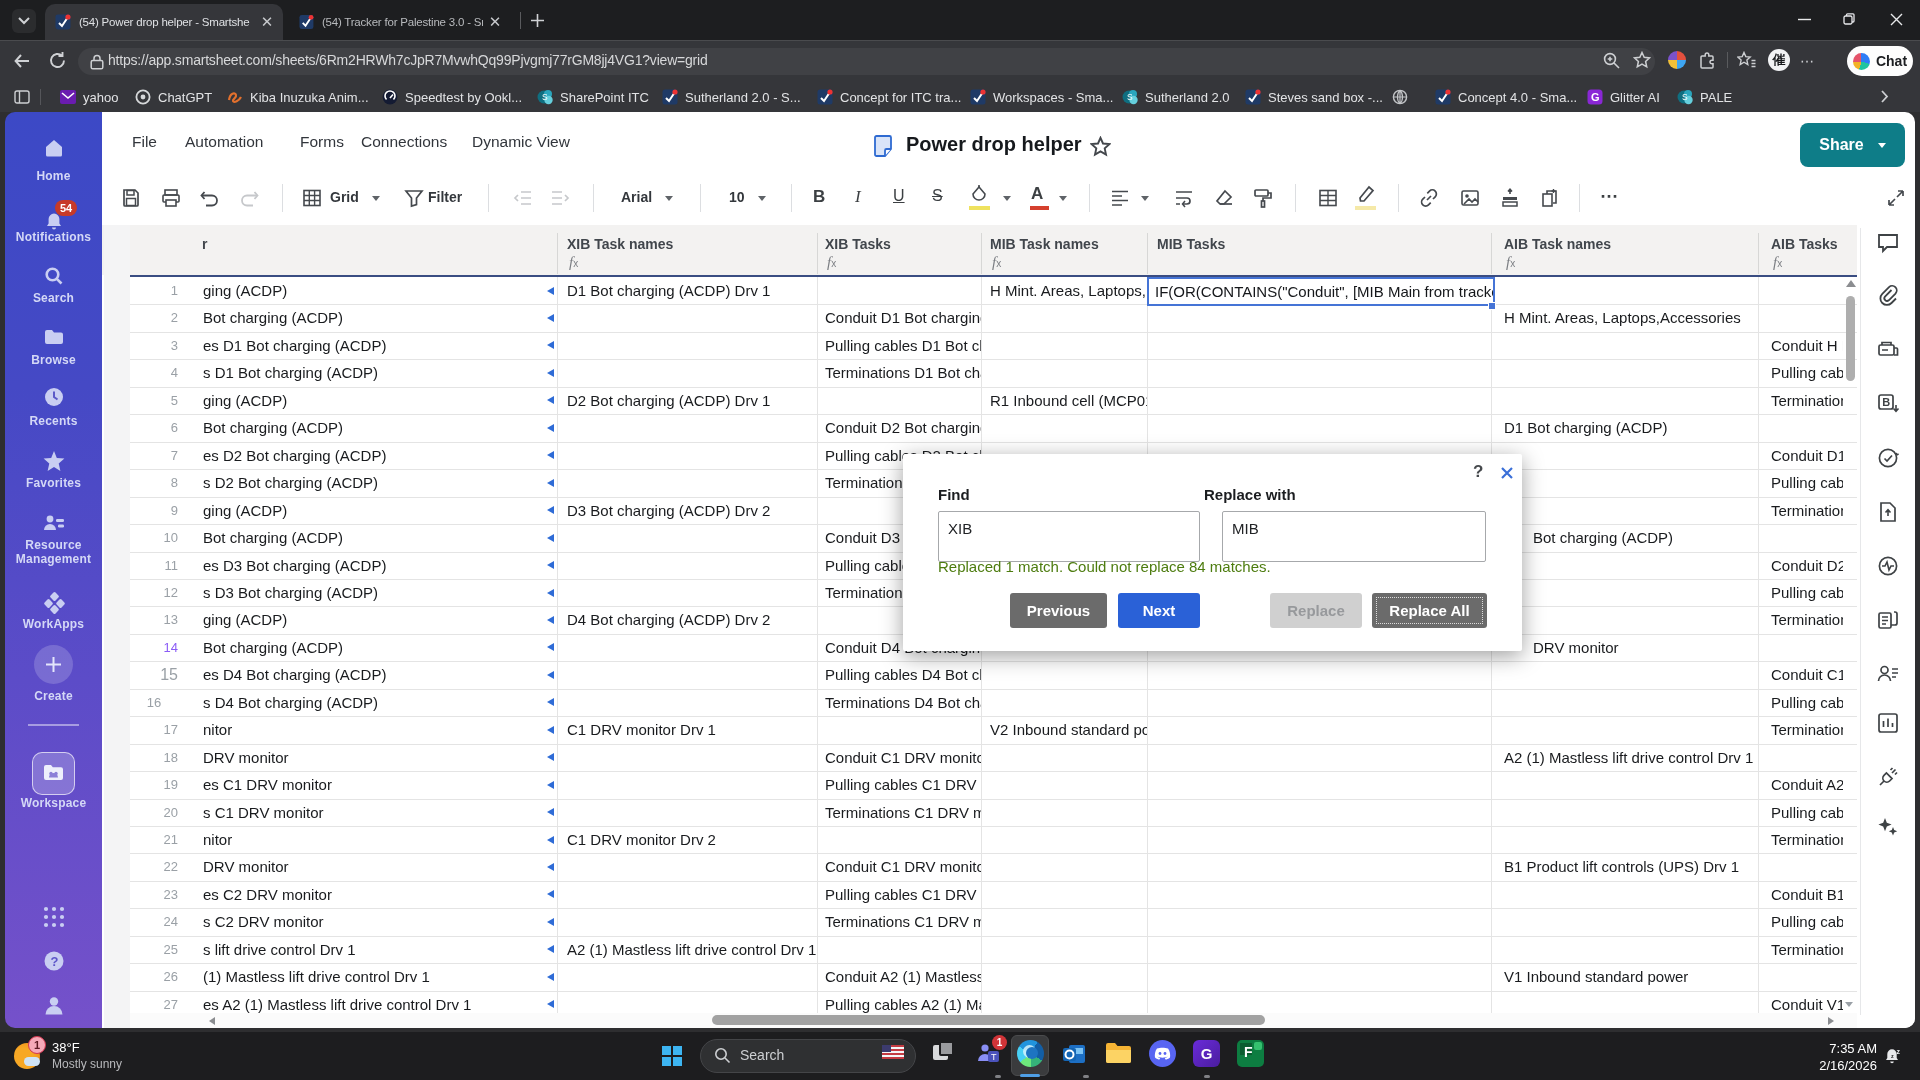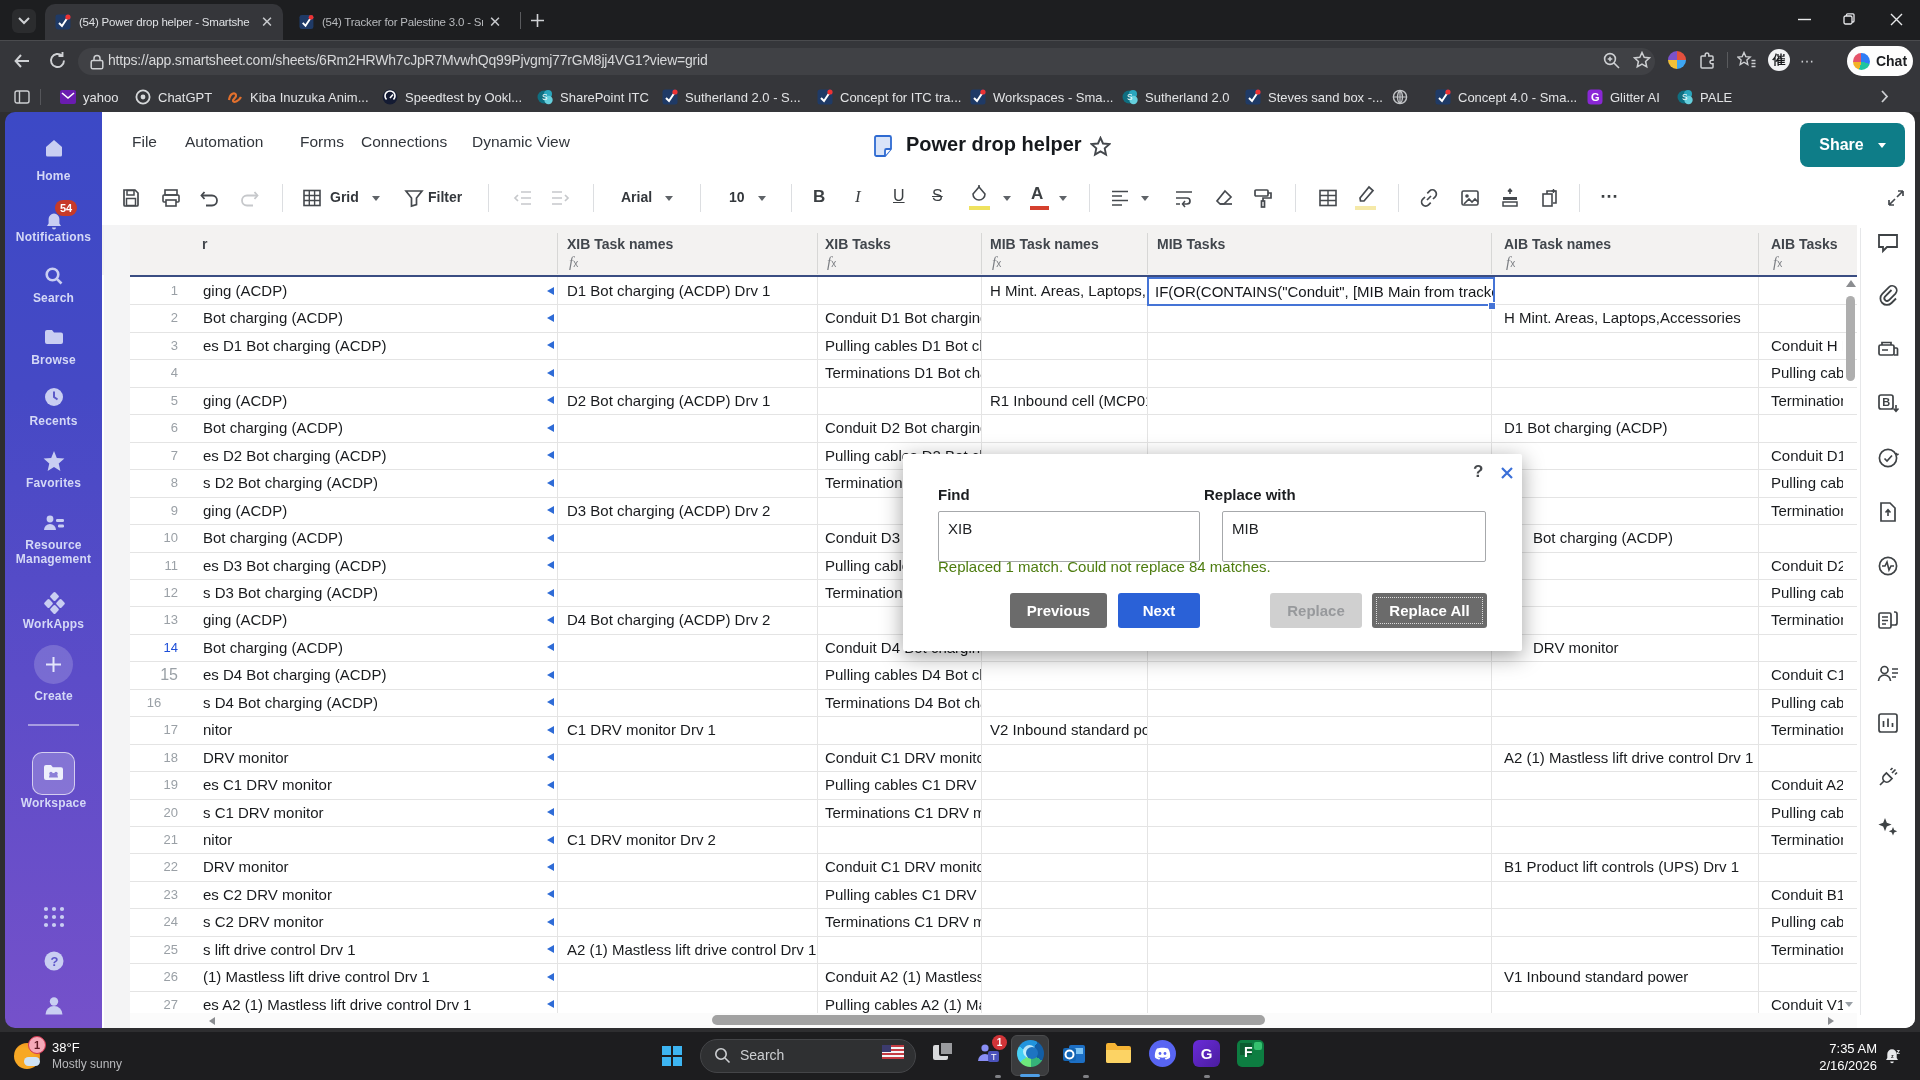--- a/index.html
+++ b/index.html
@@ -504,21 +504,21 @@
 <div class="abs" style="left:28px;top:299.0px;width:1727px;height:1px;background:#e4e4e4"></div>
 <div class="abs" style="left:28px;top:326.5px;width:48px;height:27.45px;text-align:right;font-size:13px;color:#9aa0a6;line-height:27.45px">11</div>
 <div class="abs" style="left:445px;top:336.0px;width:0;height:0;border-top:4.5px solid transparent;border-bottom:4.5px solid transparent;border-right:7px solid #2e6bd6"></div>
 <div class="abs" style="left:28px;top:326.5px;width:1727px;height:1px;background:#e4e4e4"></div>
 <div class="abs" style="left:28px;top:354.0px;width:48px;height:27.45px;text-align:right;font-size:13px;color:#9aa0a6;line-height:27.45px">12</div>
 <div class="abs" style="left:445px;top:363.5px;width:0;height:0;border-top:4.5px solid transparent;border-bottom:4.5px solid transparent;border-right:7px solid #2e6bd6"></div>
 <div class="abs" style="left:28px;top:354.0px;width:1727px;height:1px;background:#e4e4e4"></div>
 <div class="abs" style="left:28px;top:381.4px;width:48px;height:27.45px;text-align:right;font-size:13px;color:#9aa0a6;line-height:27.45px">13</div>
 <div class="abs" style="left:445px;top:390.9px;width:0;height:0;border-top:4.5px solid transparent;border-bottom:4.5px solid transparent;border-right:7px solid #2e6bd6"></div>
 <div class="abs" style="left:28px;top:381.4px;width:1727px;height:1px;background:#e4e4e4"></div>
-<div class="abs" style="left:28px;top:408.8px;width:48px;height:27.45px;text-align:right;font-size:13px;color:#1d4ed8;line-height:27.45px">14</div>
+<div class="abs" style="left:28px;top:408.8px;width:48px;height:27.45px;text-align:right;font-size:13px;color:#8b5cf6;line-height:27.45px">14</div>
 <div class="abs" style="left:445px;top:418.3px;width:0;height:0;border-top:4.5px solid transparent;border-bottom:4.5px solid transparent;border-right:7px solid #2e6bd6"></div>
 <div class="abs" style="left:28px;top:408.8px;width:1727px;height:1px;background:#e4e4e4"></div>
 <div class="abs" style="left:28px;top:436.3px;width:48px;height:27.45px;text-align:right;font-size:16px;color:#9aa0a6;line-height:27.45px">15</div>
 <div class="abs" style="left:445px;top:445.8px;width:0;height:0;border-top:4.5px solid transparent;border-bottom:4.5px solid transparent;border-right:7px solid #2e6bd6"></div>
 <div class="abs" style="left:28px;top:436.3px;width:1727px;height:1px;background:#e4e4e4"></div>
 <div class="abs" style="left:28px;top:463.8px;width:48px;height:27.45px;text-align:center;font-size:13px;color:#9aa0a6;line-height:27.45px">16</div>
 <div class="abs" style="left:445px;top:473.2px;width:0;height:0;border-top:4.5px solid transparent;border-bottom:4.5px solid transparent;border-right:7px solid #2e6bd6"></div>
 <div class="abs" style="left:28px;top:463.8px;width:1727px;height:1px;background:#e4e4e4"></div>
 <div class="abs" style="left:28px;top:491.2px;width:48px;height:27.45px;text-align:right;font-size:13px;color:#9aa0a6;line-height:27.45px">17</div>
 <div class="abs" style="left:445px;top:500.7px;width:0;height:0;border-top:4.5px solid transparent;border-bottom:4.5px solid transparent;border-right:7px solid #2e6bd6"></div>
@@ -555,20 +555,21 @@
 <div class="abs" style="left:28px;top:765.7px;width:1727px;height:1px;background:#e4e4e4"></div>
 <div class="abs" style="left:101px;top:52.0px;width:354px;height:27.45px;font-size:15px;color:#191b1e;line-height:27.45px;white-space:nowrap;overflow:hidden">ging (ACDP)</div>
 <div class="abs" style="left:465px;top:52.0px;width:250px;height:27.45px;font-size:15px;color:#191b1e;line-height:27.45px;white-space:nowrap;overflow:hidden">D1 Bot charging (ACDP) Drv 1</div>
 <div class="abs" style="left:888px;top:52.0px;width:157px;height:27.45px;font-size:15px;color:#191b1e;line-height:27.45px;white-space:nowrap;overflow:hidden">H Mint. Areas, Laptops, Ac</div>
 <div class="abs" style="left:101px;top:79.4px;width:354px;height:27.45px;font-size:15px;color:#191b1e;line-height:27.45px;white-space:nowrap;overflow:hidden">Bot charging (ACDP)</div>
 <div class="abs" style="left:723px;top:79.4px;width:156px;height:27.45px;font-size:15px;color:#191b1e;line-height:27.45px;white-space:nowrap;overflow:hidden">Conduit D1 Bot charging (A</div>
 <div class="abs" style="left:1402px;top:79.4px;width:254px;height:27.45px;font-size:15px;color:#191b1e;line-height:27.45px;white-space:nowrap;overflow:hidden">H Mint. Areas, Laptops,Accessories</div>
 <div class="abs" style="left:101px;top:106.9px;width:354px;height:27.45px;font-size:15px;color:#191b1e;line-height:27.45px;white-space:nowrap;overflow:hidden">es D1 Bot charging (ACDP)</div>
 <div class="abs" style="left:723px;top:106.9px;width:156px;height:27.45px;font-size:15px;color:#191b1e;line-height:27.45px;white-space:nowrap;overflow:hidden">Pulling cables D1 Bot char</div>
 <div class="abs" style="left:1669px;top:106.9px;width:72px;height:27.45px;font-size:15px;color:#191b1e;line-height:27.45px;white-space:nowrap;overflow:hidden">Conduit H Mint</div>
+<div class="abs" style="left:101px;top:134.4px;width:354px;height:27.45px;font-size:15px;color:#191b1e;line-height:27.45px;white-space:nowrap;overflow:hidden">s D1 Bot charging (ACDP)</div>
 <div class="abs" style="left:723px;top:134.4px;width:156px;height:27.45px;font-size:15px;color:#191b1e;line-height:27.45px;white-space:nowrap;overflow:hidden">Terminations D1 Bot charg</div>
 <div class="abs" style="left:1669px;top:134.4px;width:72px;height:27.45px;font-size:15px;color:#191b1e;line-height:27.45px;white-space:nowrap;overflow:hidden">Pulling cables</div>
 <div class="abs" style="left:101px;top:161.8px;width:354px;height:27.45px;font-size:15px;color:#191b1e;line-height:27.45px;white-space:nowrap;overflow:hidden">ging (ACDP)</div>
 <div class="abs" style="left:465px;top:161.8px;width:250px;height:27.45px;font-size:15px;color:#191b1e;line-height:27.45px;white-space:nowrap;overflow:hidden">D2 Bot charging (ACDP) Drv 1</div>
 <div class="abs" style="left:888px;top:161.8px;width:157px;height:27.45px;font-size:15px;color:#191b1e;line-height:27.45px;white-space:nowrap;overflow:hidden">R1 Inbound cell (MCP01)</div>
 <div class="abs" style="left:1669px;top:161.8px;width:72px;height:27.45px;font-size:15px;color:#191b1e;line-height:27.45px;white-space:nowrap;overflow:hidden">Terminations</div>
 <div class="abs" style="left:101px;top:189.2px;width:354px;height:27.45px;font-size:15px;color:#191b1e;line-height:27.45px;white-space:nowrap;overflow:hidden">Bot charging (ACDP)</div>
 <div class="abs" style="left:723px;top:189.2px;width:156px;height:27.45px;font-size:15px;color:#191b1e;line-height:27.45px;white-space:nowrap;overflow:hidden">Conduit D2 Bot charging (A</div>
 <div class="abs" style="left:1402px;top:189.2px;width:254px;height:27.45px;font-size:15px;color:#191b1e;line-height:27.45px;white-space:nowrap;overflow:hidden">D1 Bot charging (ACDP)</div>
 <div class="abs" style="left:101px;top:216.7px;width:354px;height:27.45px;font-size:15px;color:#191b1e;line-height:27.45px;white-space:nowrap;overflow:hidden">es D2 Bot charging (ACDP)</div>

